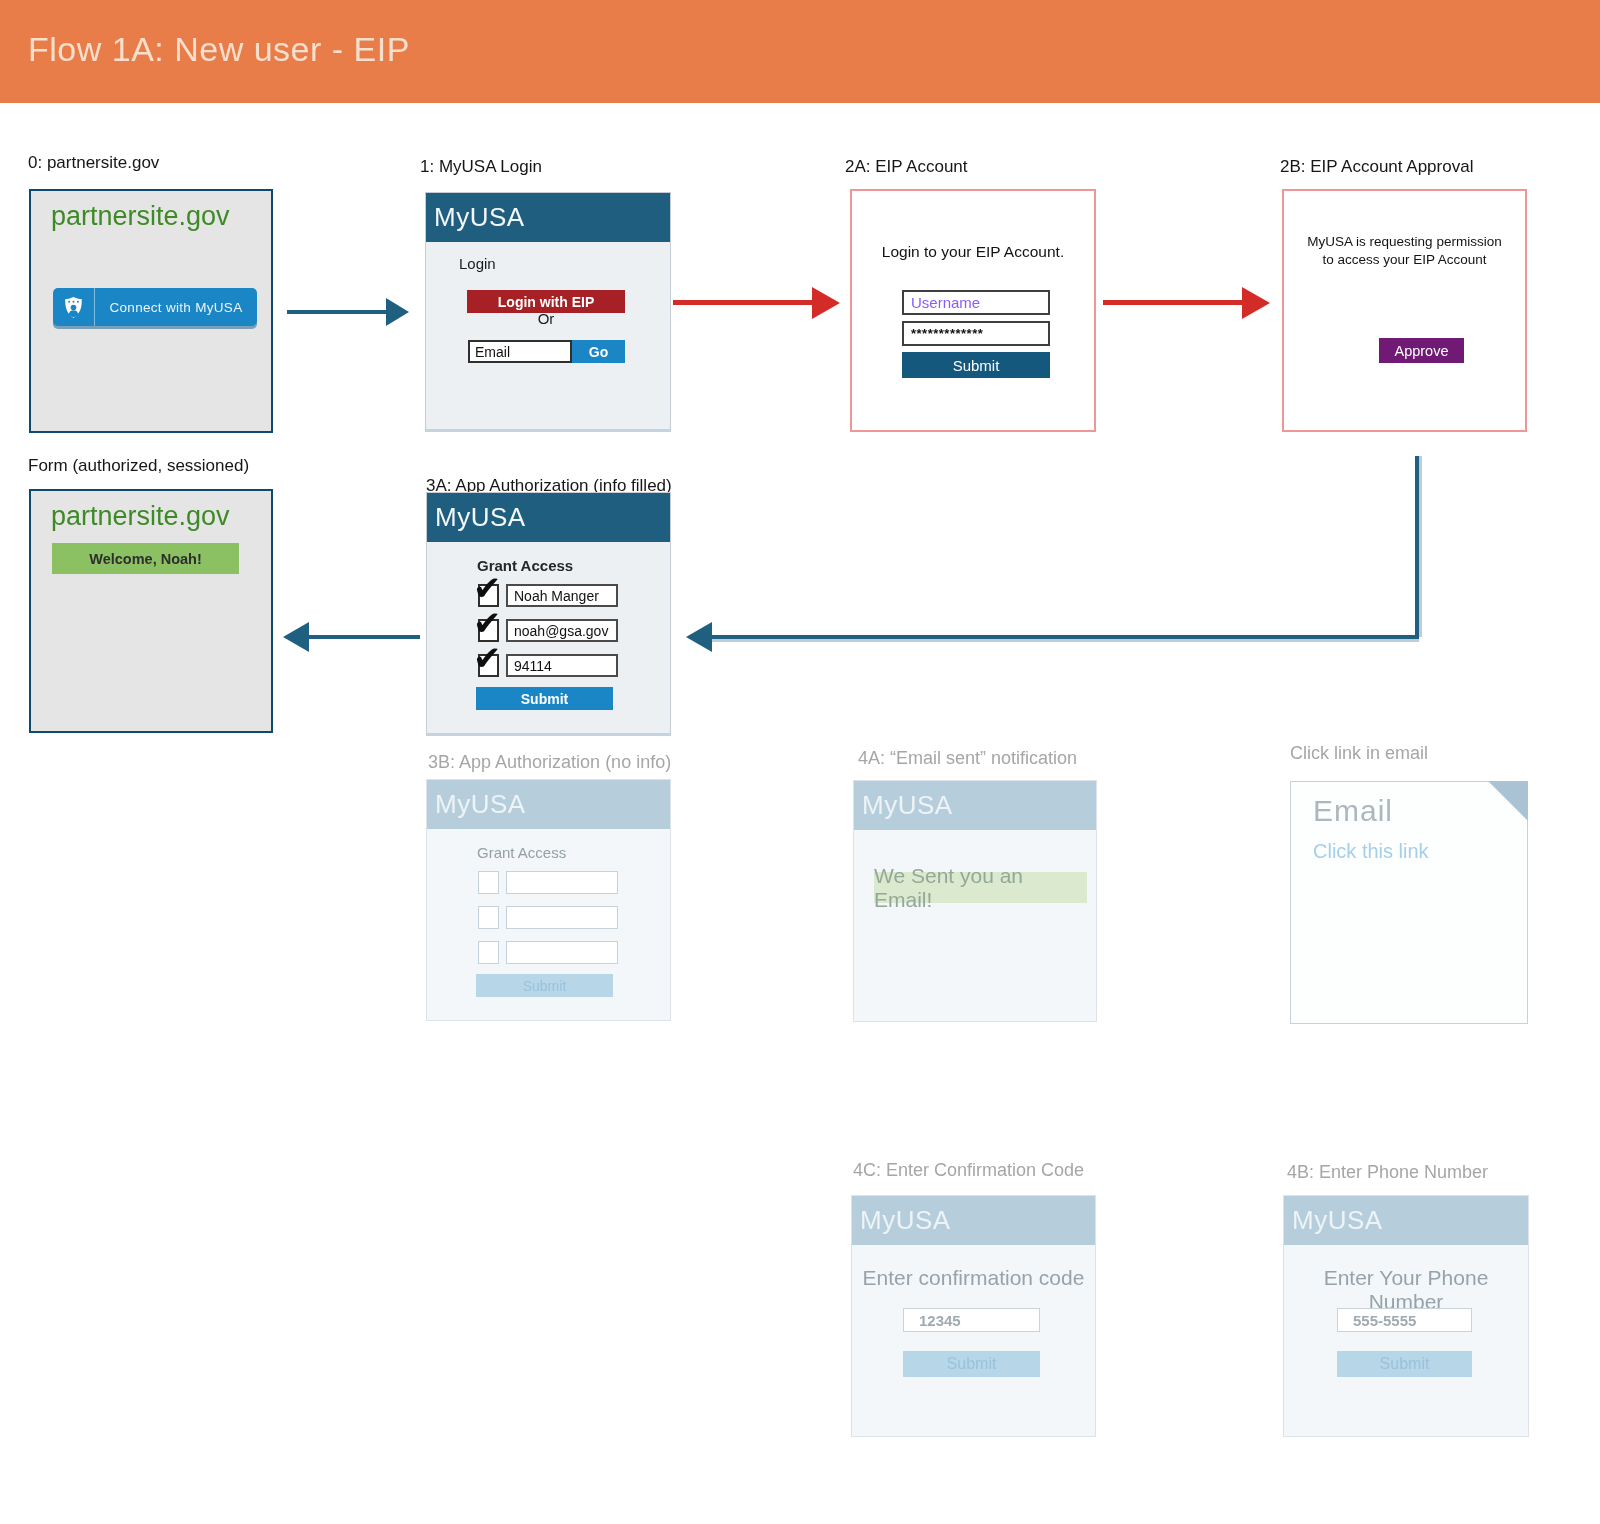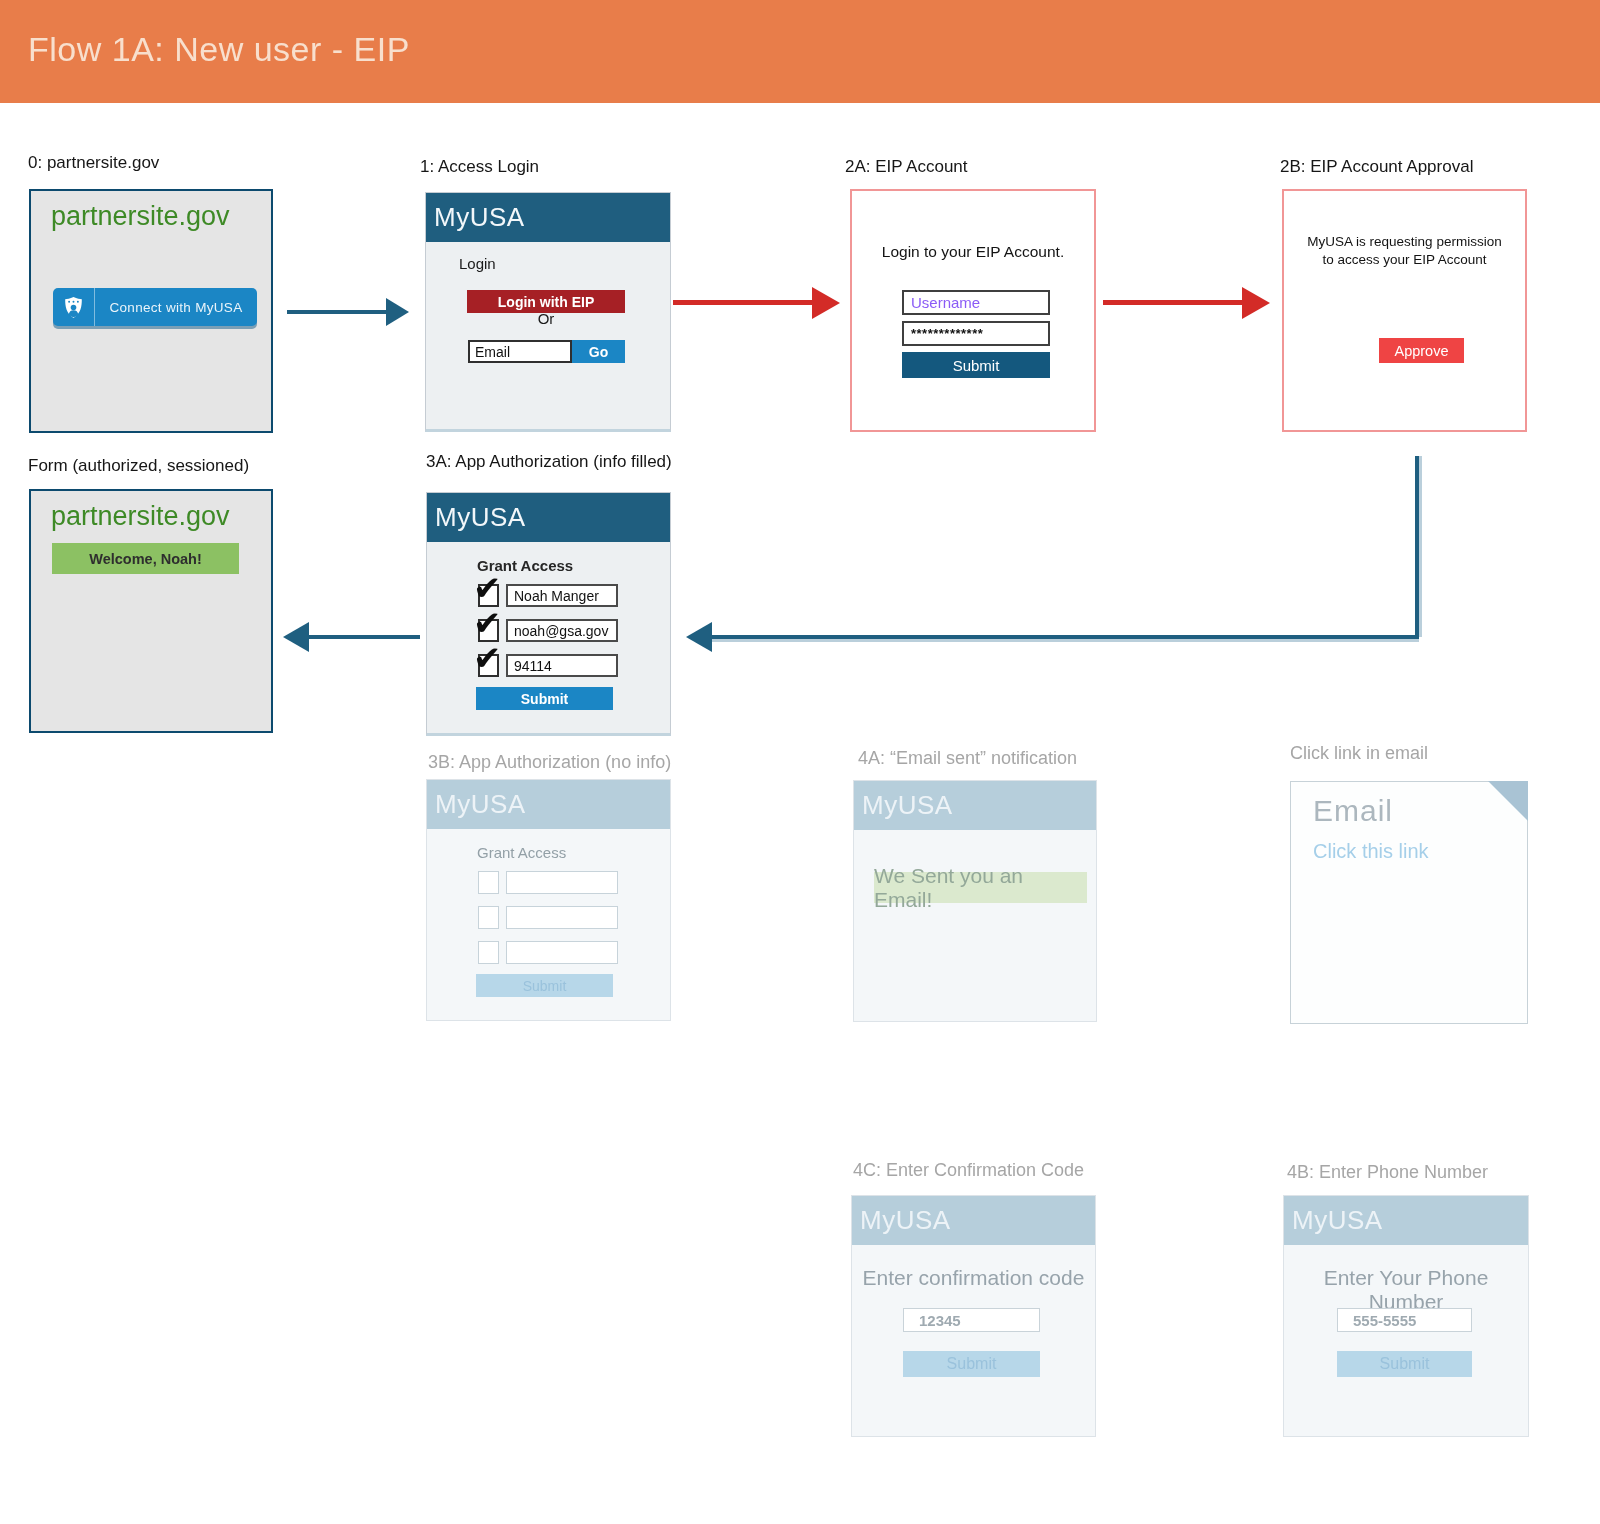--- a/index.html
+++ b/index.html
@@ -63,21 +63,21 @@
   #p2a .user{left:50px;top:99px;width:148px;height:25px;border:2px solid #3F3F3F;
              padding-left:7px;font-size:15px;color:#8b5cf6;}
   #p2a .pass{left:50px;top:130px;width:148px;height:25px;border:2px solid #3F3F3F;
              padding-left:7px;font-size:13px;font-weight:bold;letter-spacing:.5px;color:#111;}
   #p2a .submit{left:50px;top:161px;width:148px;height:26px;background:#14587E;font-size:15px;}
 
   
   #p2b{left:1282px;top:189px;width:245px;height:243px;}
   #p2b .msg{position:absolute;left:18px;top:42px;width:205px;text-align:center;
             font-size:13.5px;line-height:1.3;color:#131313;}
-  #p2b .approve{left:95px;top:147px;width:85px;height:25px;background:#ef4444;font-size:14.5px;}
+  #p2b .approve{left:95px;top:147px;width:85px;height:25px;background:#701a75;font-size:14.5px;}
 
   
   #pform{left:29px;top:489px;width:244px;height:244px;}
   #pform .welcome{position:absolute;left:21px;top:52px;width:187px;height:31px;
                   background:#8CC163;color:#2E2E2E;font-size:14.5px;font-weight:600;
                   display:flex;align-items:center;justify-content:center;}
 
   
   #p3a{left:426px;top:492px;width:245px;height:244px;}
   #p3b{left:426px;top:779px;width:245px;height:242px;}
@@ -133,25 +133,25 @@
 </head>
 <body>
 
 <div class="canvas">
 
   <div class="topbar">
     <div class="title">Flow 1A: New user - EIP</div>
   </div>
 
   <div class="lbl" style="left:28px;top:153px;">0: partnersite.gov</div>
-  <div class="lbl" style="left:420px;top:157px;">1: Access Login</div>
+  <div class="lbl" style="left:420px;top:157px;">1: MyUSA Login</div>
   <div class="lbl" style="left:845px;top:157px;">2A: EIP Account</div>
   <div class="lbl" style="left:1280px;top:157px;">2B: EIP Account Approval</div>
   <div class="lbl" style="left:28px;top:456px;">Form (authorized, sessioned)</div>
-  <div class="lbl" style="left:426px;top:452px;text-align:right;">3A: App Authorization (info filled)</div>
+  <div class="lbl" style="left:426px;top:476px;text-align:right;">3A: App Authorization (info filled)</div>
   <div class="lbl faded" style="left:428px;top:752px;">3B: App Authorization (no info)</div>
   <div class="lbl faded" style="left:858px;top:748px;">4A: “Email sent” notification</div>
   <div class="lbl faded" style="left:1290px;top:743px;">Click link in email</div>
   <div class="lbl faded" style="left:853px;top:1160px;">4C: Enter Confirmation Code</div>
   <div class="lbl faded" style="left:1287px;top:1162px;">4B: Enter Phone Number</div>
 
   <div id="p0" class="panel greenbox">
     <div class="site">partnersite.gov</div>
     <div class="btn connect">
       <span class="icon-cell">

